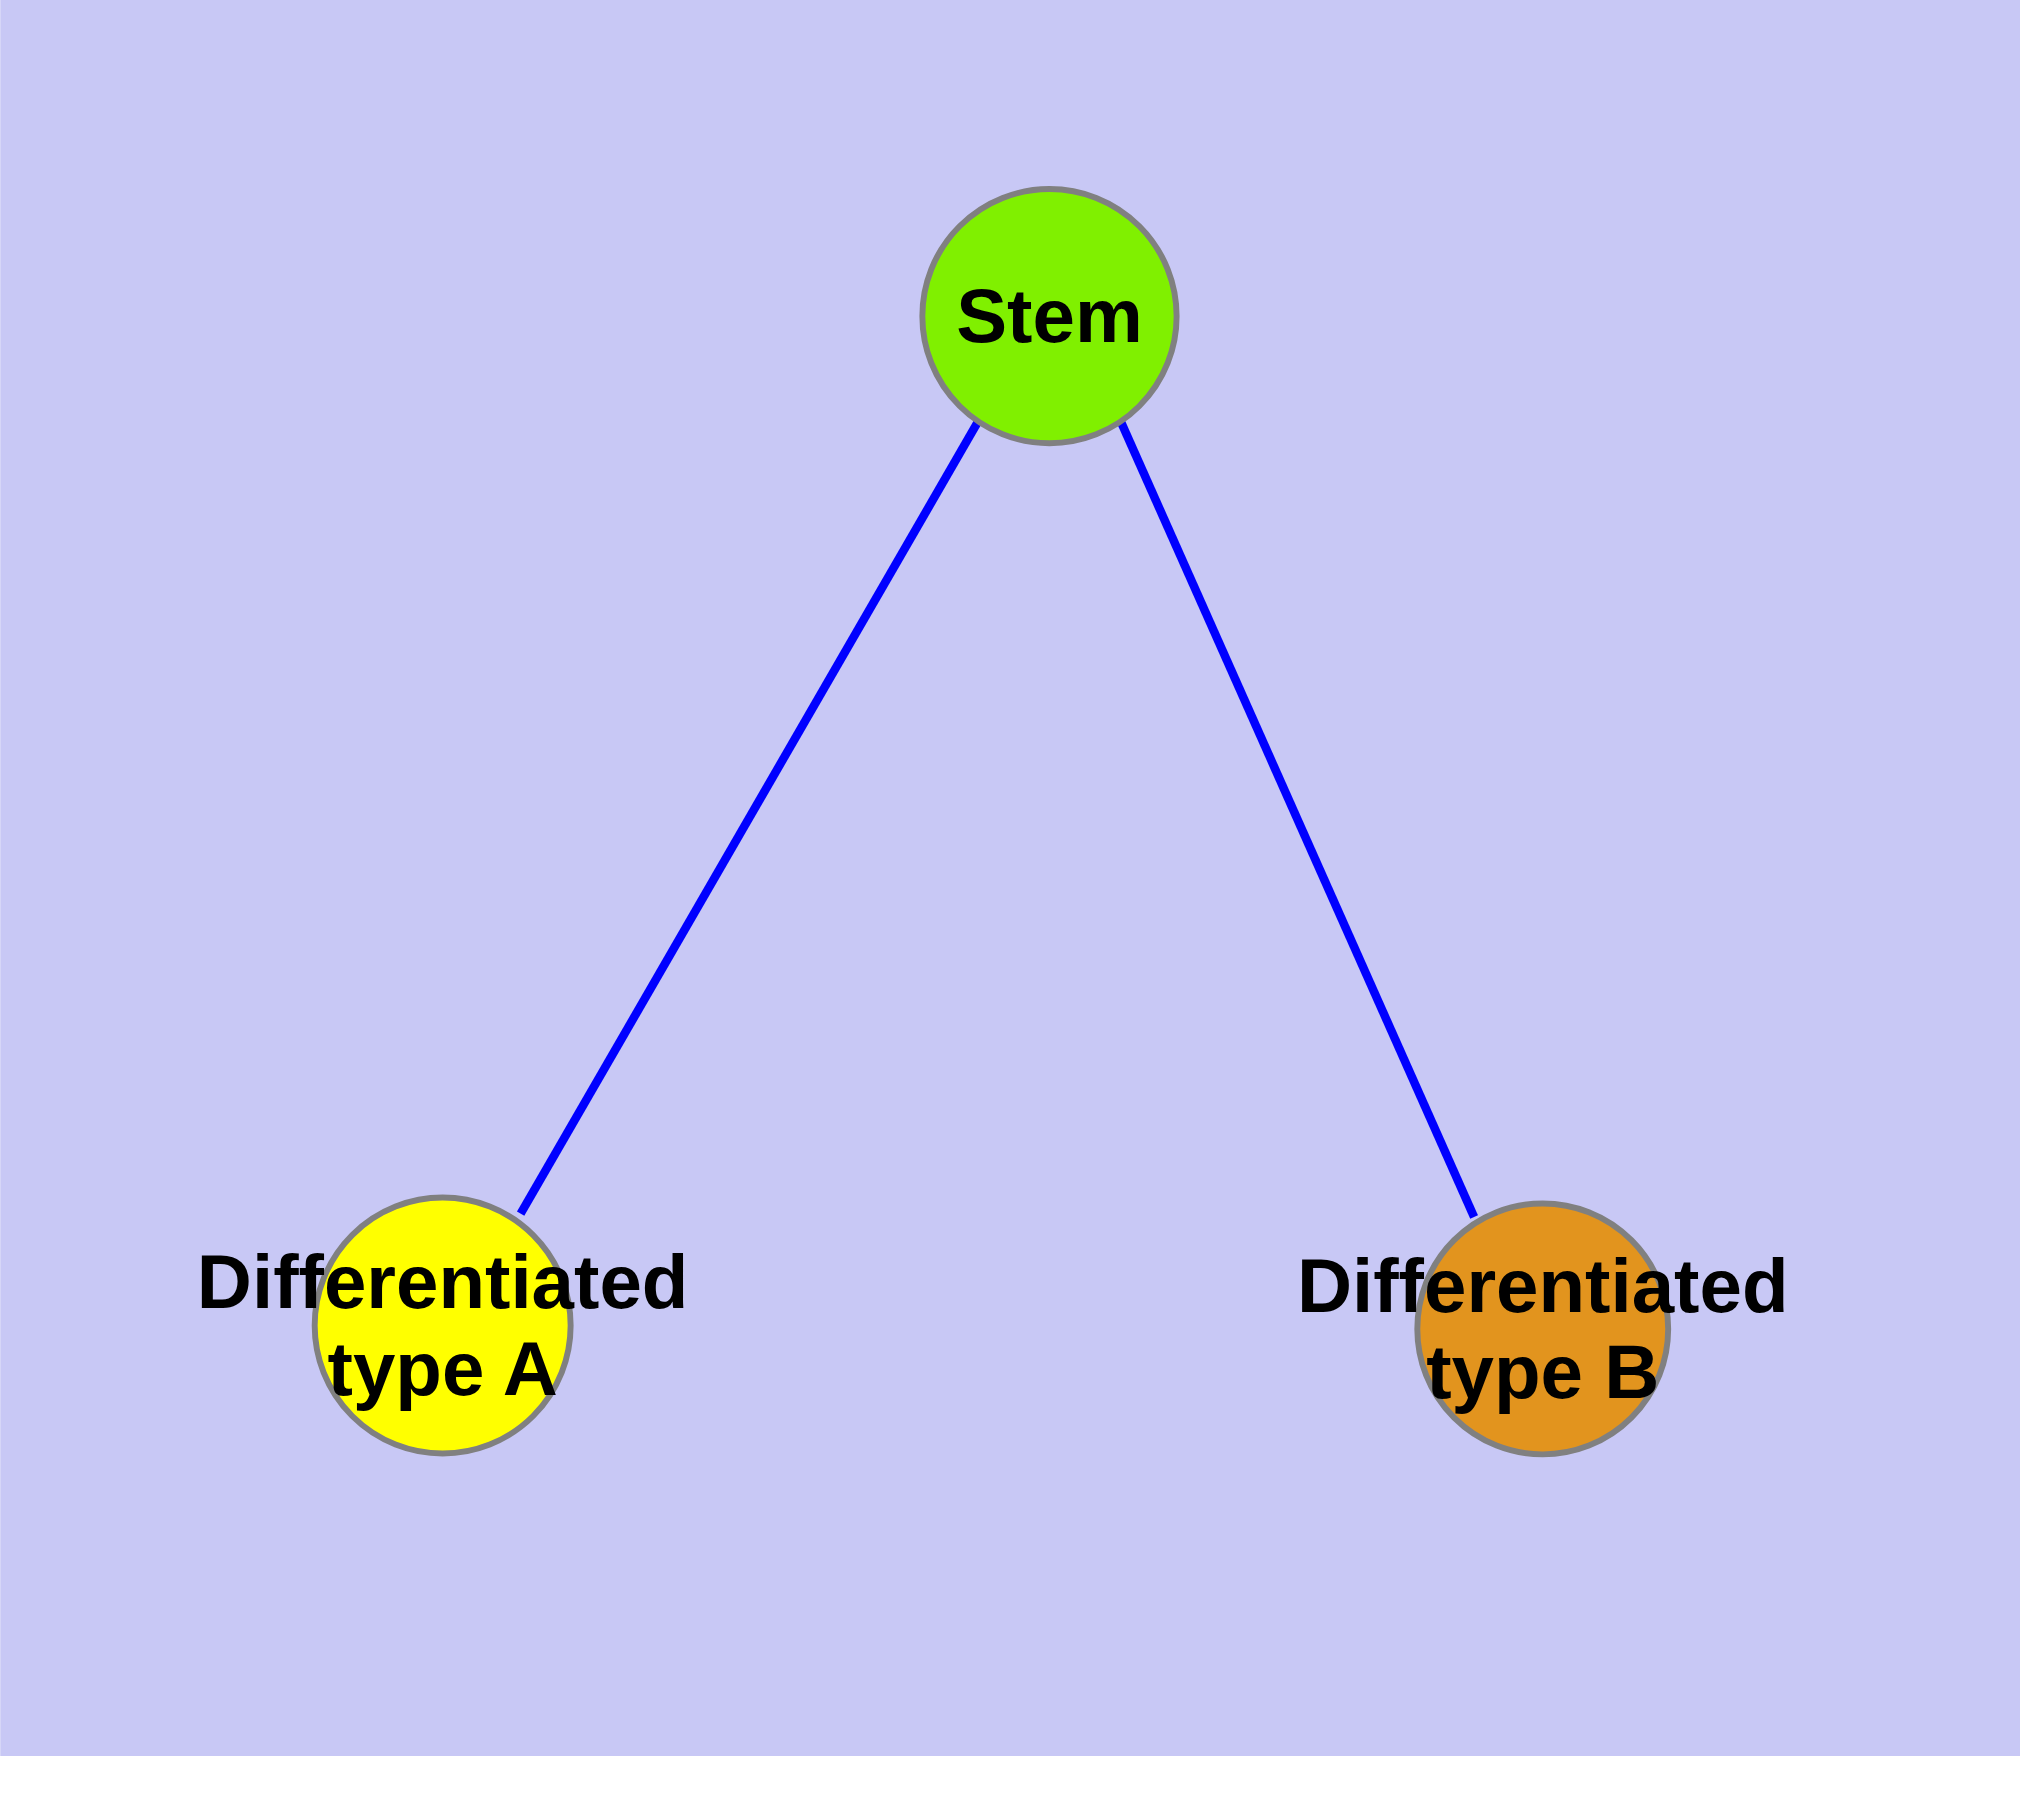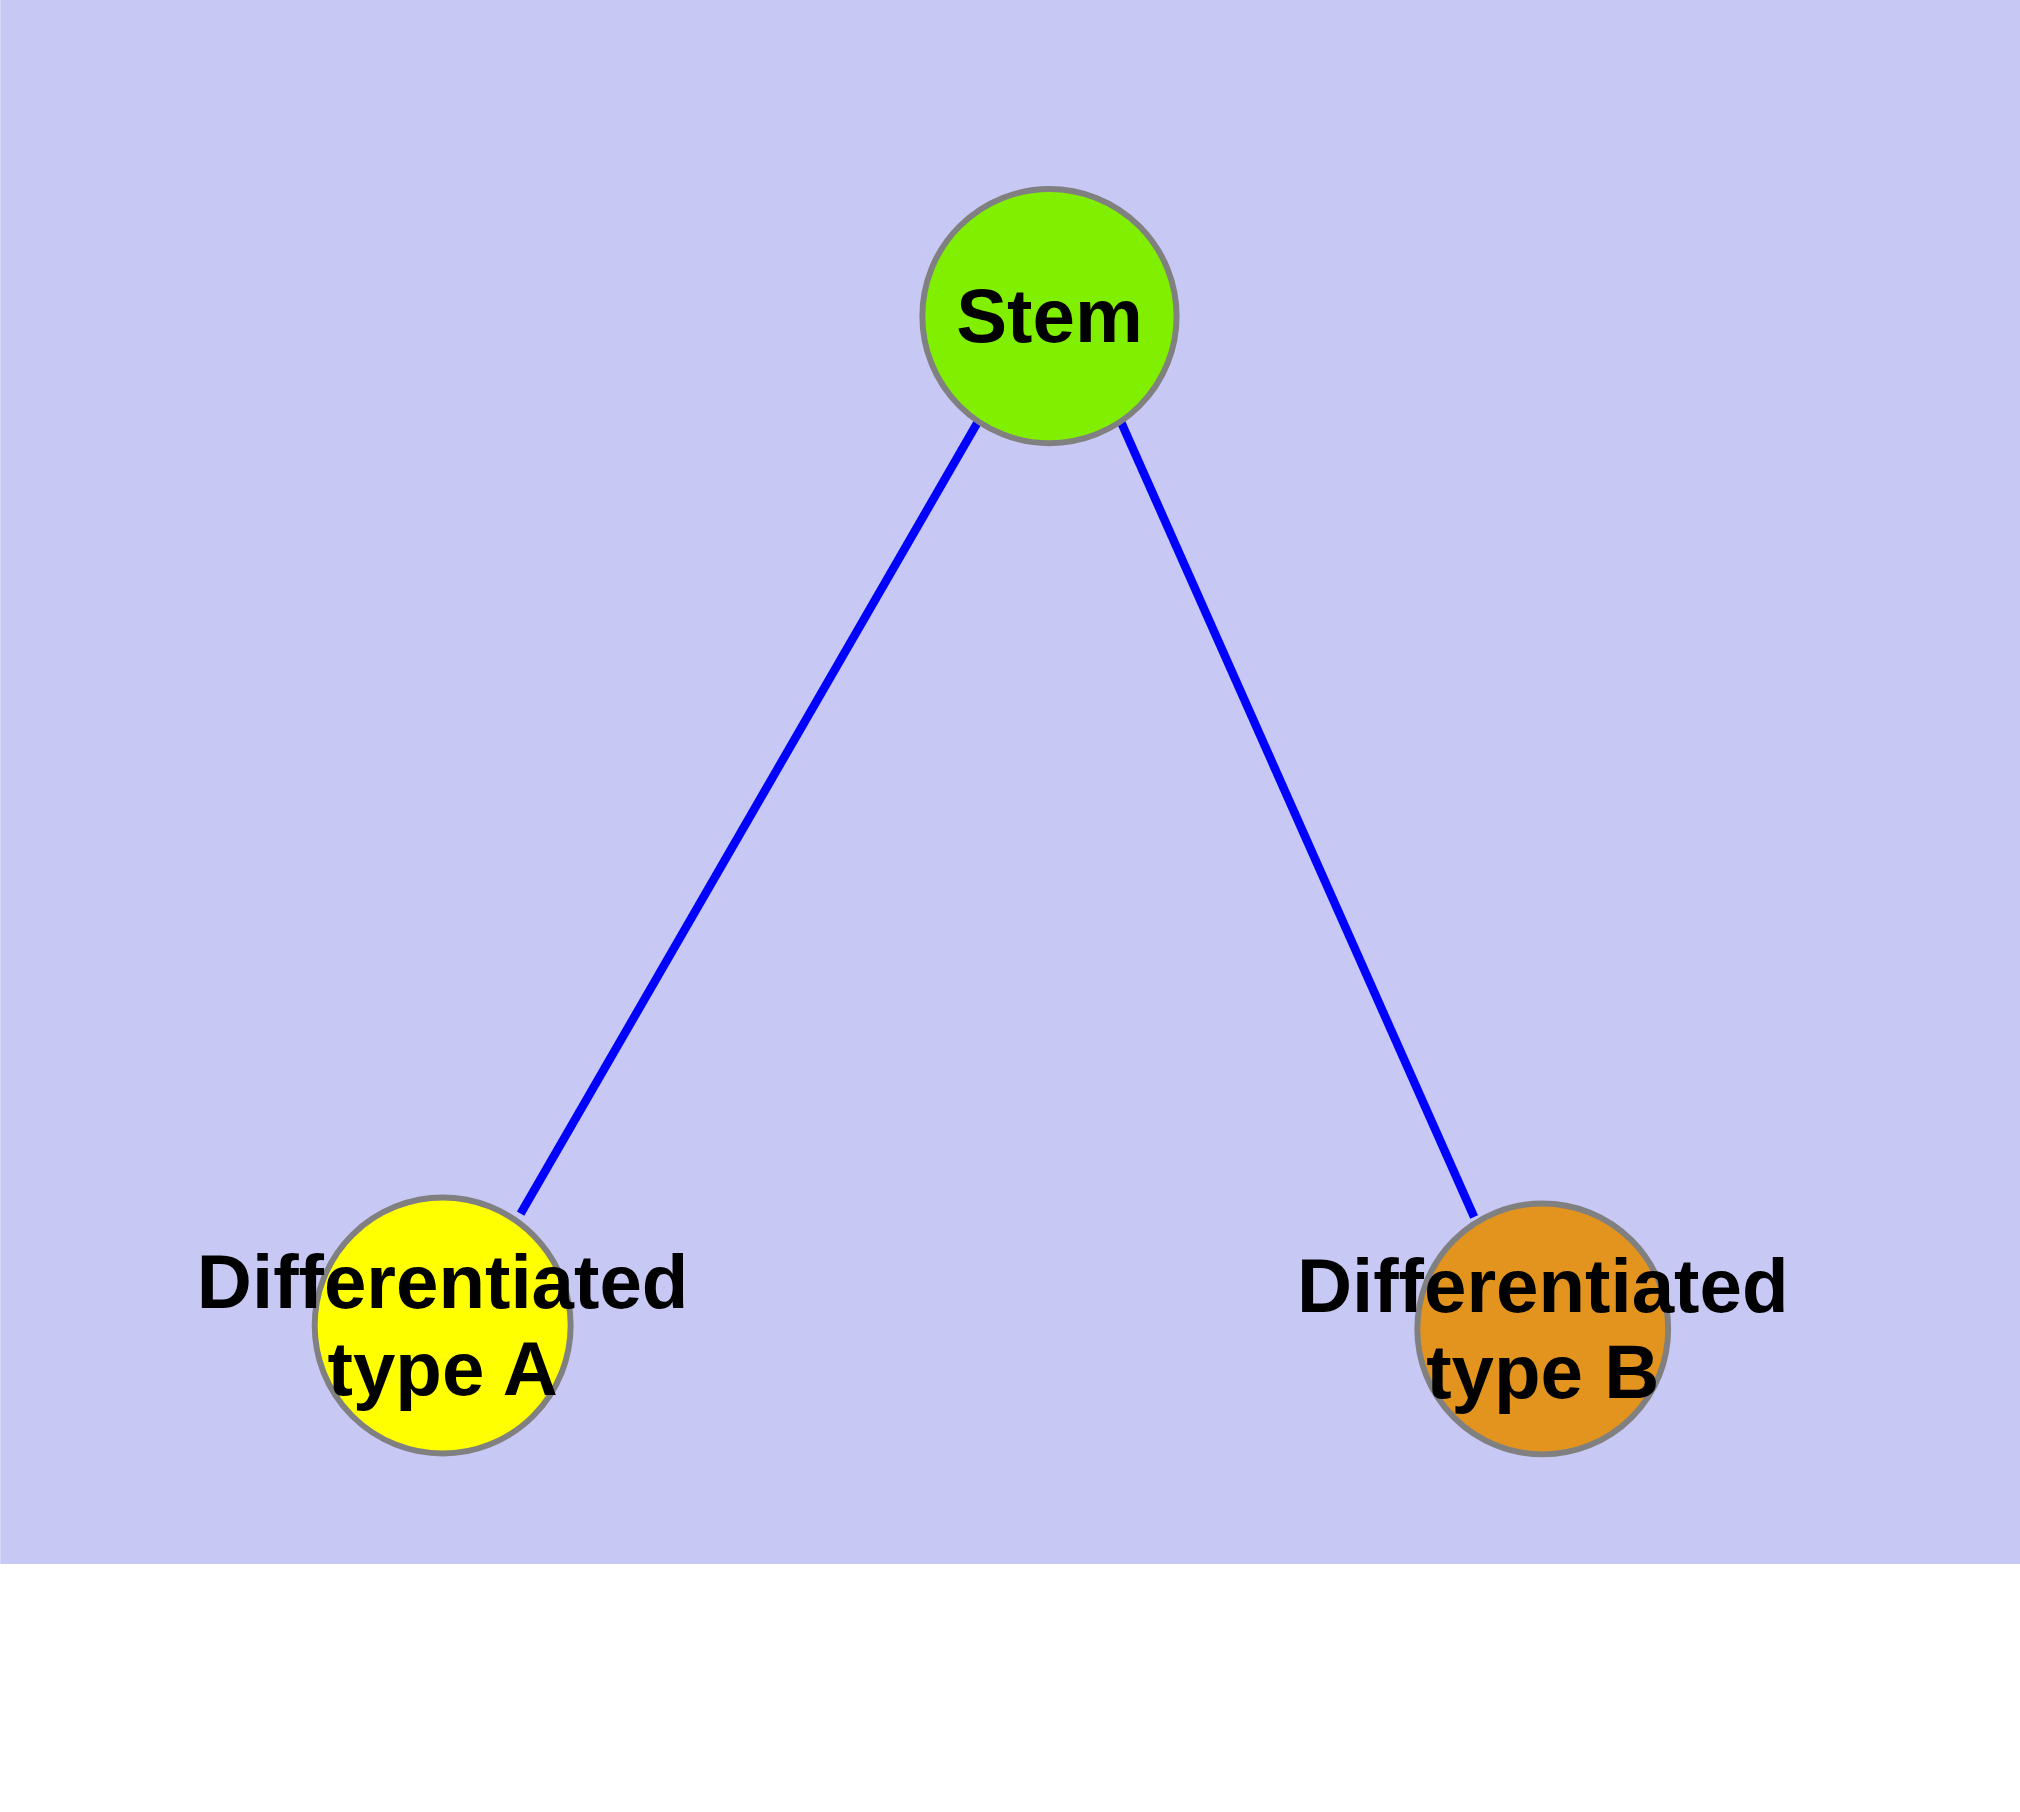--- a/index.html
+++ b/index.html
@@ -3,21 +3,21 @@
 <meta charset="utf-8">
 <style>
   html, body {
     margin: 0;
     padding: 0;
     background: #ffffff;
   }
   #canvas {
     position: relative;
     width: 2021px;
-    height: 1564px;
+    height: 1756px;
     overflow: hidden;
     font-family: "Liberation Sans", sans-serif;
   }
   #graph-svg {
     position: absolute;
     left: 0;
     top: 0;
     width: 2021px;
     height: 1812px;
     display: block;

